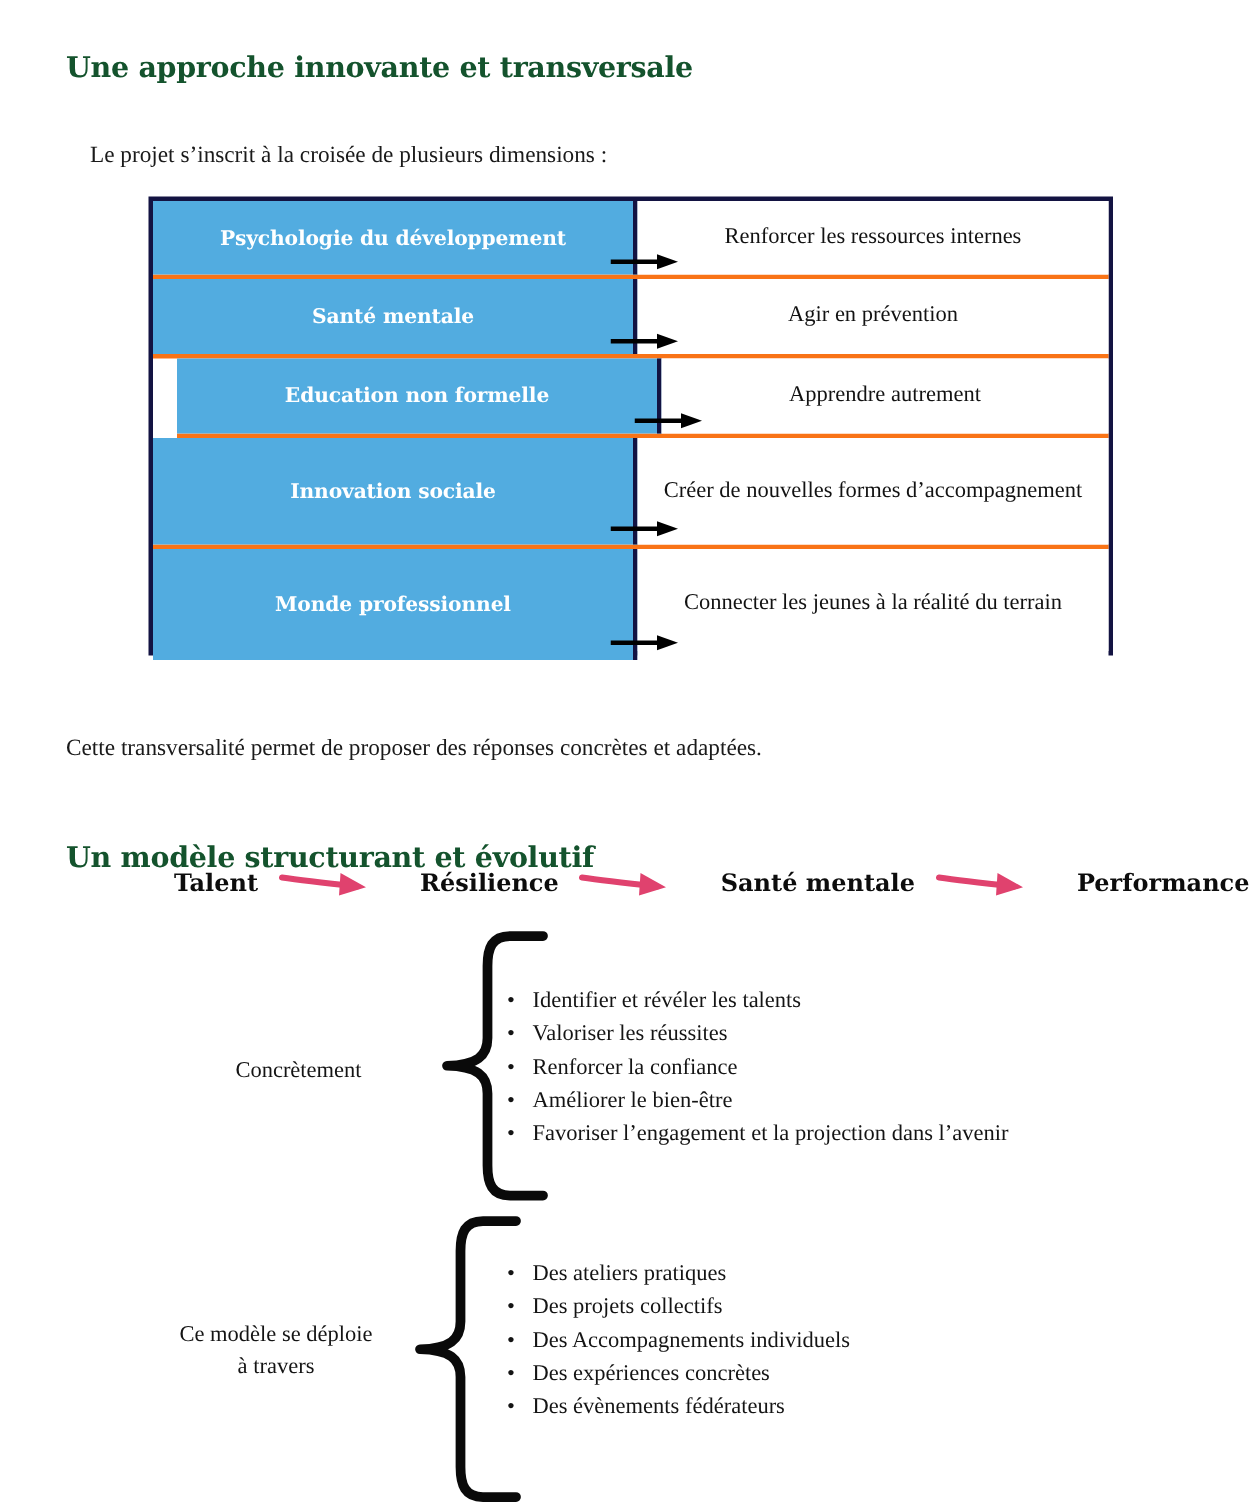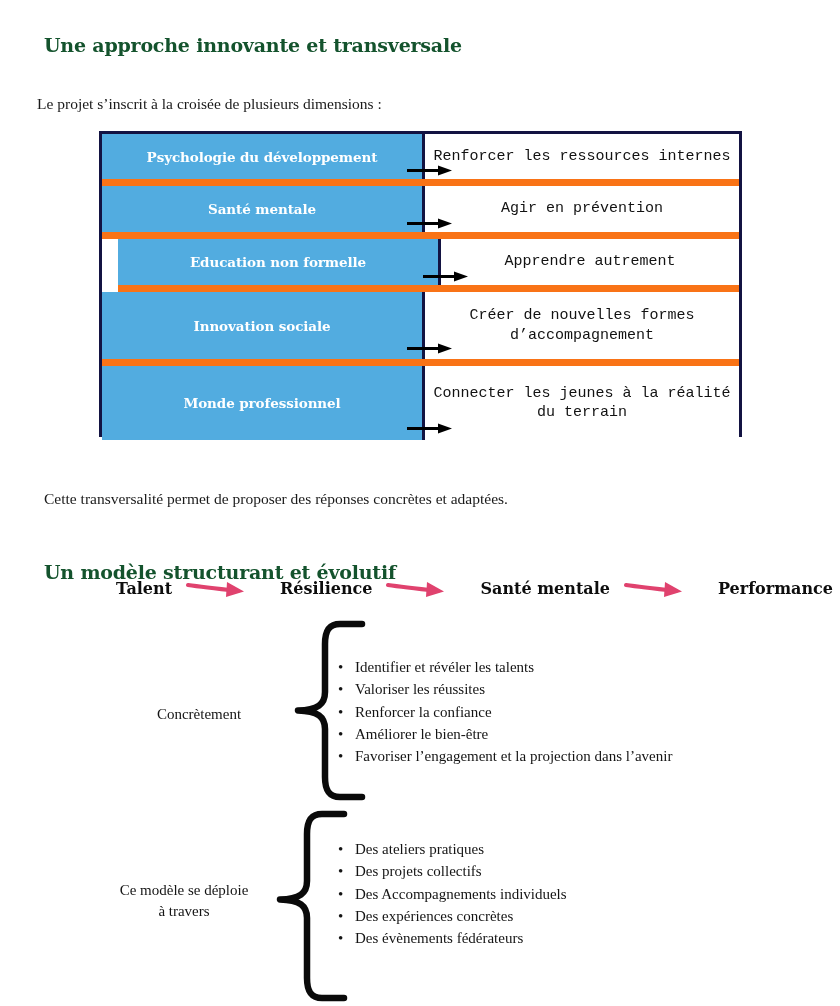--- a/index.html
+++ b/index.html
@@ -31,41 +31,41 @@
   }
   .para {
     position: absolute;
     font-family: "Liberation Serif", "DejaVu Serif", serif;
     font-size: 15.5px;
     color: #1a1a1a;
     white-space: nowrap;
   }
 
   #heading-approche { left: 44px; top: 18px; }
-  #intro-paragraph  { left: 37px; top: 79px; }
+  #intro-paragraph  { left: 60px; top: 79px; }
   #heading-modele   { left: 44px; top: 525px; margin-top: 36px; }
   #closing-paragraph{ left: 44px; top: 474px; }
 
   
   .dim-table {
     position: absolute;
     left: 99px;
     top: 131px;
     width: 643px;
     height: 306px;
     border: 3px solid #131342;
     box-sizing: border-box;
     display: flex;
     flex-direction: column;
   }
   .dim-row {
     display: flex;
     flex: 0 0 auto;
     position: relative;
-    border-bottom: 7px solid #f97316;
+    border-bottom: 3px solid #f97316;
     box-sizing: border-box;
   }
   .dim-row:last-child { border-bottom: none; }
   .dim-row.r1 { height: 52px; }
   .dim-row.r2 { height: 53px; }
   .dim-row.r3 { height: 53px; margin-left: 16px; }
   .dim-row.r4 { height: 74px; }
   .dim-row.r5 { height: 74px; }
 
   .dim-left {
@@ -86,21 +86,21 @@
   }
   .dim-right {
     flex: 1;
     box-sizing: border-box;
     background: #ffffff;
     display: flex;
     align-items: center;
     justify-content: center;
     text-align: center;
     color: #121212;
-    font-family: Liberation Mono, monospace;
+    font-family: Liberation Serif, serif;
     font-size: 15px;
     line-height: 1.28;
     padding: 0 0;
   }
   
   .row-arrow {
     position: absolute;
     left: 305px;
     bottom: 5px;
     width: 45px;

